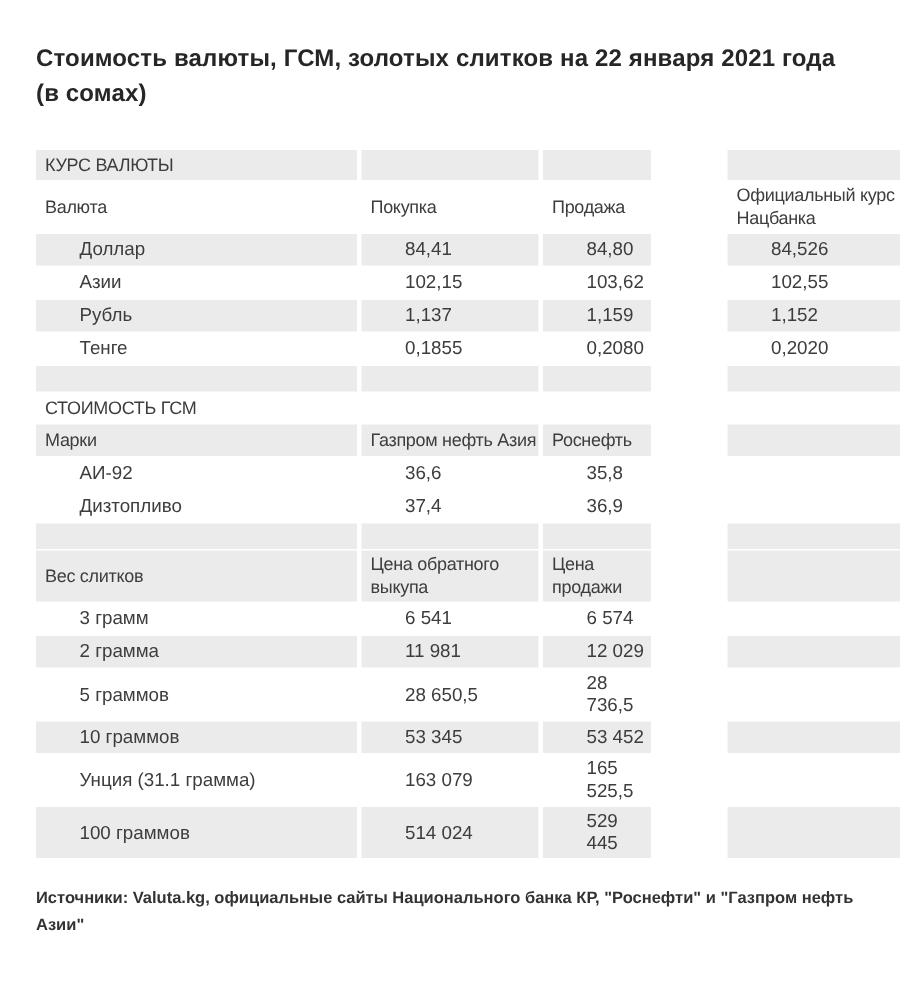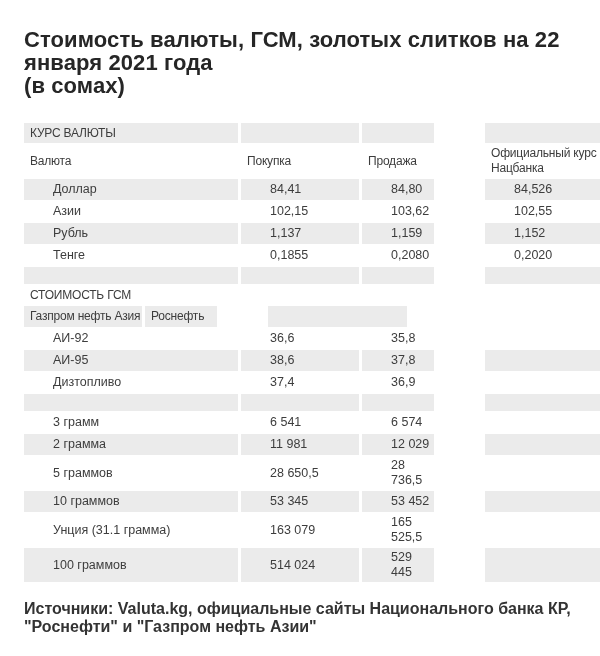--- a/index.html
+++ b/index.html
@@ -2,40 +2,40 @@
 <html><head>
 <meta charset="utf-8">
 <style>
   html, body { margin:0; padding:0; background:#ffffff; }
   body {
     width:600px; height:656px; overflow:hidden;
     font-family:"Liberation Sans", sans-serif;
   }
   .page { padding:28px 24px 0 24px; }
   .title {
-    font-weight:bold; font-size:22px; line-height:23px;
+    font-weight:bold; font-size:16px; line-height:23px;
     color:#262626; letter-spacing:0.1px;
   }
   .table { margin-top:26px; }
   .row { display:flex; gap:3px; margin-bottom:1px; align-items:stretch; }
   .row.gray .cell { background:#ebebeb; }
   .cell {
     box-sizing:border-box; flex:0 0 auto;
     display:flex; align-items:center;
     padding:2px 2px 2px 6px;
     font-size:12.5px; line-height:15px; color:#3d3d3d;
   }
   .c0 { width:214px; } .c1 { width:118px; } .c2 { width:72px; } .c3 { width:139px;margin-left:48px; }
   .row.data  .cell { min-height:21px;padding-left:29px; }
   .row.head  .cell { min-height:21px; }
   .row.sect  .cell { min-height:20px; }
   .row.spacer { height:17px; }
   .hdr { white-space:pre; font-size:12px; letter-spacing:-0.2px; }
   .sources {
-    margin-top:18px; font-weight:bold; font-size:16px;
+    margin-top:18px; font-weight:bold; font-size:11px;
     line-height:18px; color:#333333; max-width:552px;
   }
 </style>
 </head>
 <body>
 
 <div class="page">
   <div class="title">
     <div>Стоимость валюты, ГСМ, золотых слитков на 22 января 2021 года</div>
     <div>(в сомах)</div>
@@ -85,47 +85,50 @@
         <div class="cell c2"></div>
         <div class="cell c3"></div>
       </div>
       <div class="row sect">
         <div class="cell c0 hdr">СТОИМОСТЬ ГСМ</div>
         <div class="cell c1"></div>
         <div class="cell c2"></div>
         <div class="cell c3"></div>
       </div>
       <div class="row head gray">
+        <div class="cell c0 hdr">Марки</div>
         <div class="cell c1 hdr">Газпром нефть Азия</div>
         <div class="cell c2 hdr">Роснефть</div>
         <div class="cell c3 hdr"></div>
       </div>
       <div class="row data">
         <div class="cell c0">АИ-92</div>
         <div class="cell c1">36,6</div>
         <div class="cell c2">35,8</div>
-        <div class="cell c3"></div>
-      </div>
-      <div class="row data gray">
-        <div class="cell c0">АИ-95</div>
-        <div class="cell c1">38,6</div>
-        <div class="cell c2">37,8</div>
         <div class="cell c3"></div>
       </div>
       <div class="row data">
         <div class="cell c0">Дизтопливо</div>
         <div class="cell c1">37,4</div>
         <div class="cell c2">36,9</div>
         <div class="cell c3"></div>
       </div>
       <div class="row spacer gray">
         <div class="cell c0"></div>
         <div class="cell c1"></div>
         <div class="cell c2"></div>
         <div class="cell c3"></div>
+      </div>
+      <div class="row head gray">
+        <div class="cell c0 hdr">Вес слитков</div>
+        <div class="cell c1 hdr">Цена обратного
+выкупа</div>
+        <div class="cell c2 hdr">Цена
+продажи</div>
+        <div class="cell c3 hdr"></div>
       </div>
       <div class="row data">
         <div class="cell c0">3 грамм</div>
         <div class="cell c1">6 541</div>
         <div class="cell c2">6 574</div>
         <div class="cell c3"></div>
       </div>
       <div class="row data gray">
         <div class="cell c0">2 грамма</div>
         <div class="cell c1">11 981</div>

